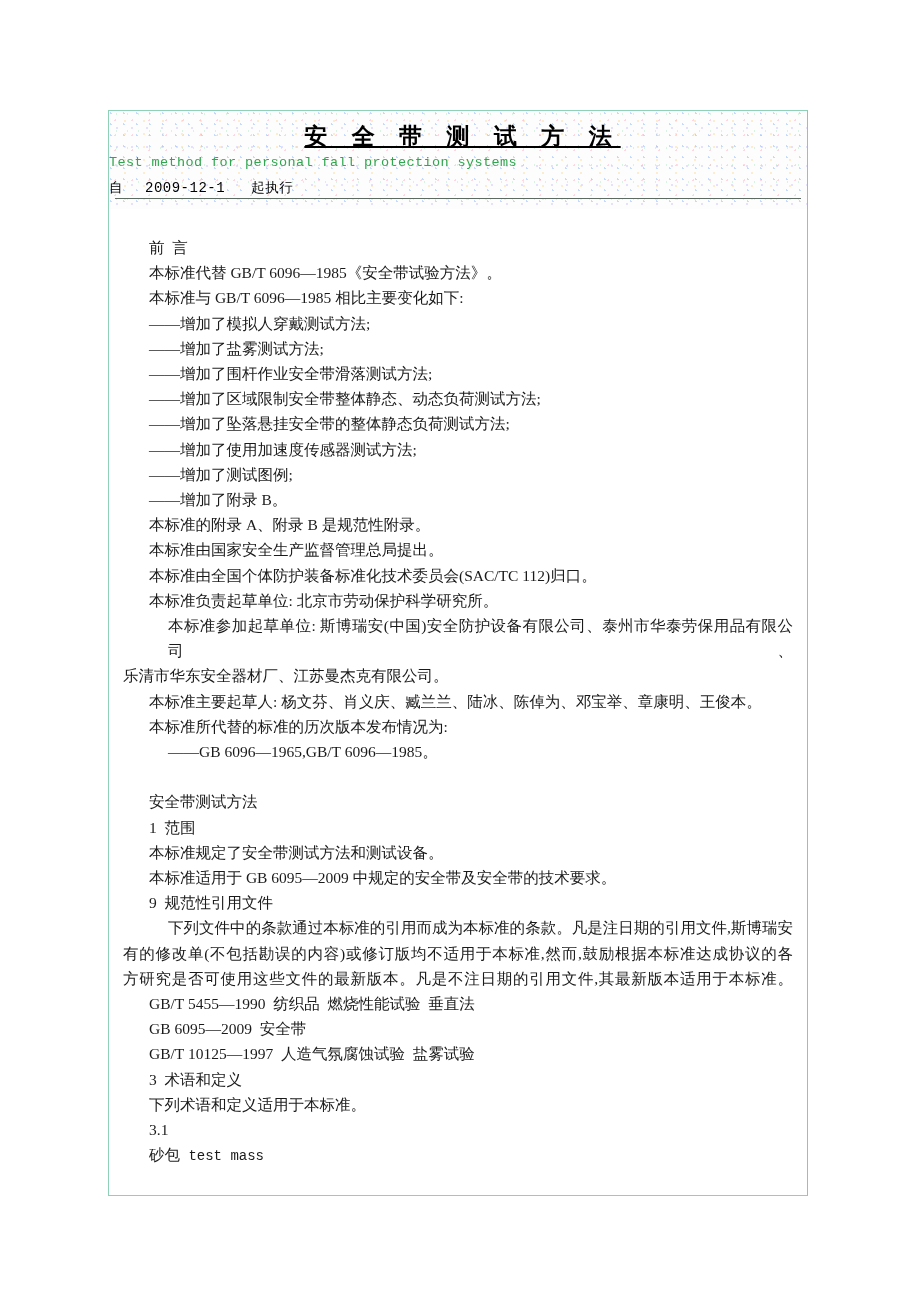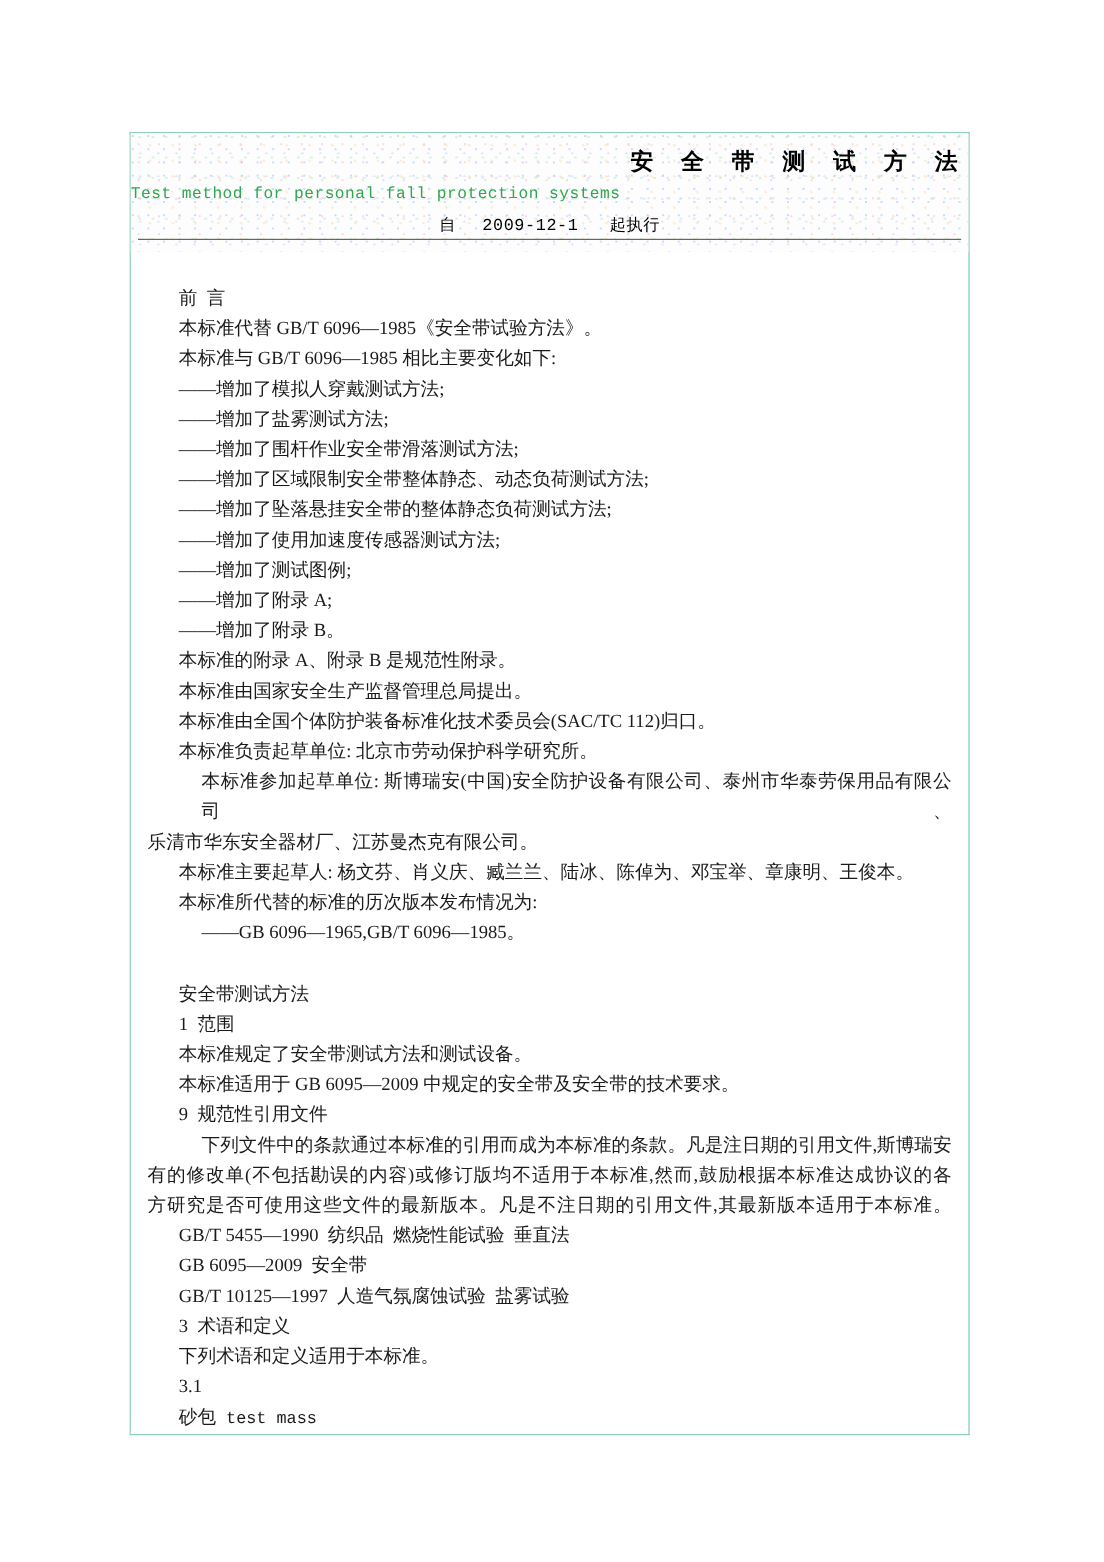--- a/index.html
+++ b/index.html
@@ -45,39 +45,39 @@
   }
   #header-rule {
     position: absolute;
     left: 6px;
     right: 6px;
     bottom: 10px;
     height: 1px;
     background: #5d6b63;
   }
   .title-cn {
-    text-align: right;
+    text-align: center;
     font-family: "Liberation Sans", "DejaVu Sans", sans-serif;
     font-weight: bold;
-    font-size: 19px;
+    font-size: 23px;
     letter-spacing: 9px;
     text-indent: 9px;
     color: #000000;
     line-height: 30px;
+    text-decoration: underline;
   }
   .title-en {
     text-align: left;
     font-family: "Liberation Mono", "DejaVu Sans Mono", monospace;
     font-size: 13.5px;
     letter-spacing: .4px;
     color: #2fa64f;
     line-height: 24px;
   }
   .title-date {
-    text-align: center;
     font-size: 13.5px;
     color: #000000;
     line-height: 26px;
     letter-spacing: .5px;
   }
   .title-date .gap { display: inline-block; width: 22px; }
   .title-date .gap2 { display: inline-block; width: 26px; }
 
   
   #doc-body {
@@ -122,21 +122,20 @@
     <p class="ln indent1">前  言</p>
     <p class="ln indent1">本标准代替 GB/T 6096—1985《安全带试验方法》。</p>
     <p class="ln indent1">本标准与 GB/T 6096—1985 相比主要变化如下:</p>
     <p class="ln indent1">——增加了模拟人穿戴测试方法;</p>
     <p class="ln indent1">——增加了盐雾测试方法;</p>
     <p class="ln indent1">——增加了围杆作业安全带滑落测试方法;</p>
     <p class="ln indent1">——增加了区域限制安全带整体静态、动态负荷测试方法;</p>
     <p class="ln indent1">——增加了坠落悬挂安全带的整体静态负荷测试方法;</p>
     <p class="ln indent1">——增加了使用加速度传感器测试方法;</p>
     <p class="ln indent1">——增加了测试图例;</p>
-    <p class="ln indent1">——增加了附录 A;</p>
     <p class="ln indent1">——增加了附录 B。</p>
     <p class="ln indent1">本标准的附录 A、附录 B 是规范性附录。</p>
     <p class="ln indent1">本标准由国家安全生产监督管理总局提出。</p>
     <p class="ln indent1">本标准由全国个体防护装备标准化技术委员会(SAC/TC 112)归口。</p>
     <p class="ln indent1">本标准负责起草单位: 北京市劳动保护科学研究所。</p>
 
     <p class="ln indent2 para-just">本标准参加起草单位: 斯博瑞安(中国)安全防护设备有限公司、泰州市华泰劳保用品有限公司、</p>
     <p class="ln flush">乐清市华东安全器材厂、江苏曼杰克有限公司。</p>
 
     <p class="ln indent1">本标准主要起草人: 杨文芬、肖义庆、臧兰兰、陆冰、陈倬为、邓宝举、章康明、王俊本。</p>

